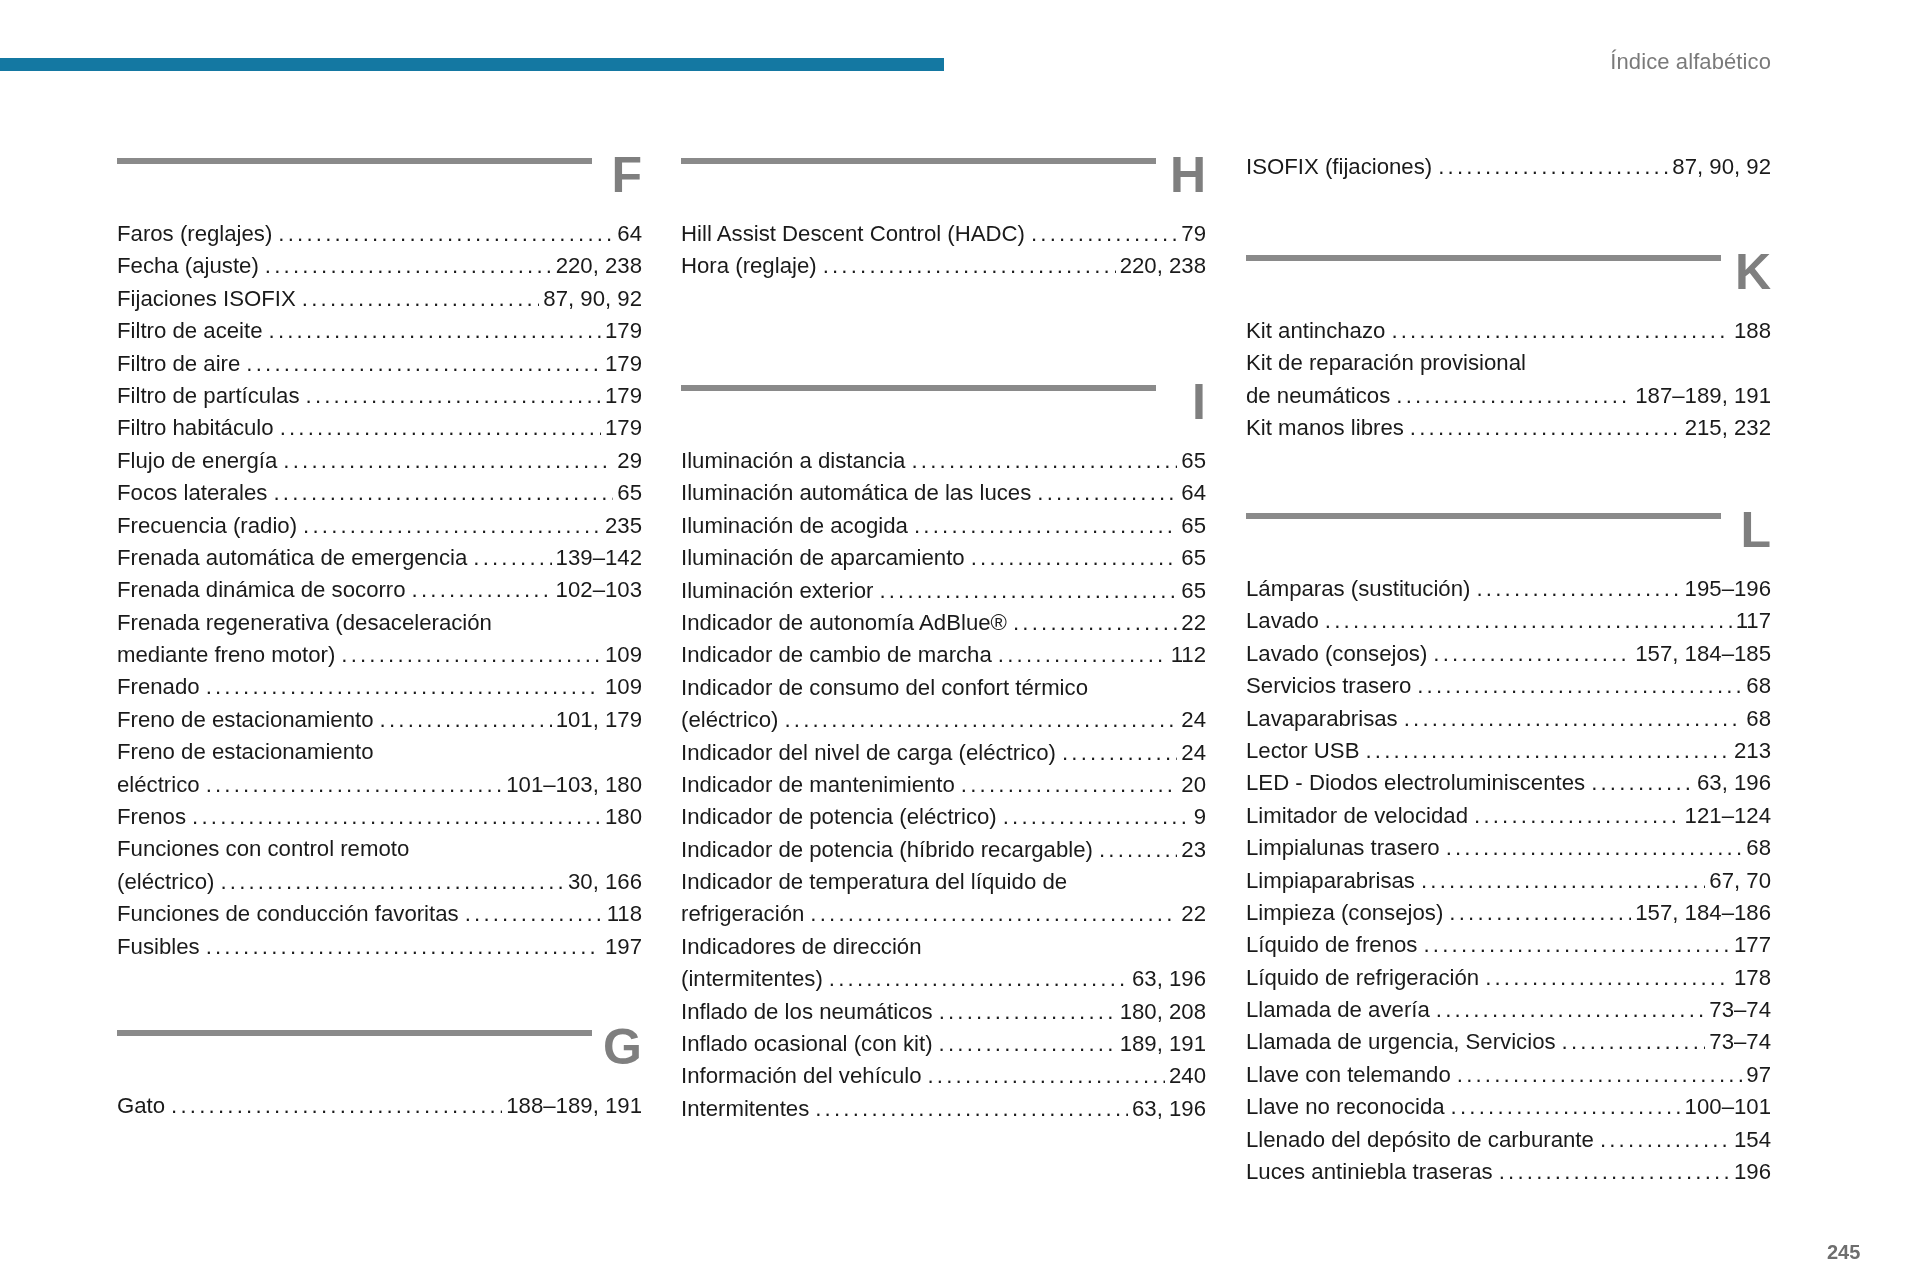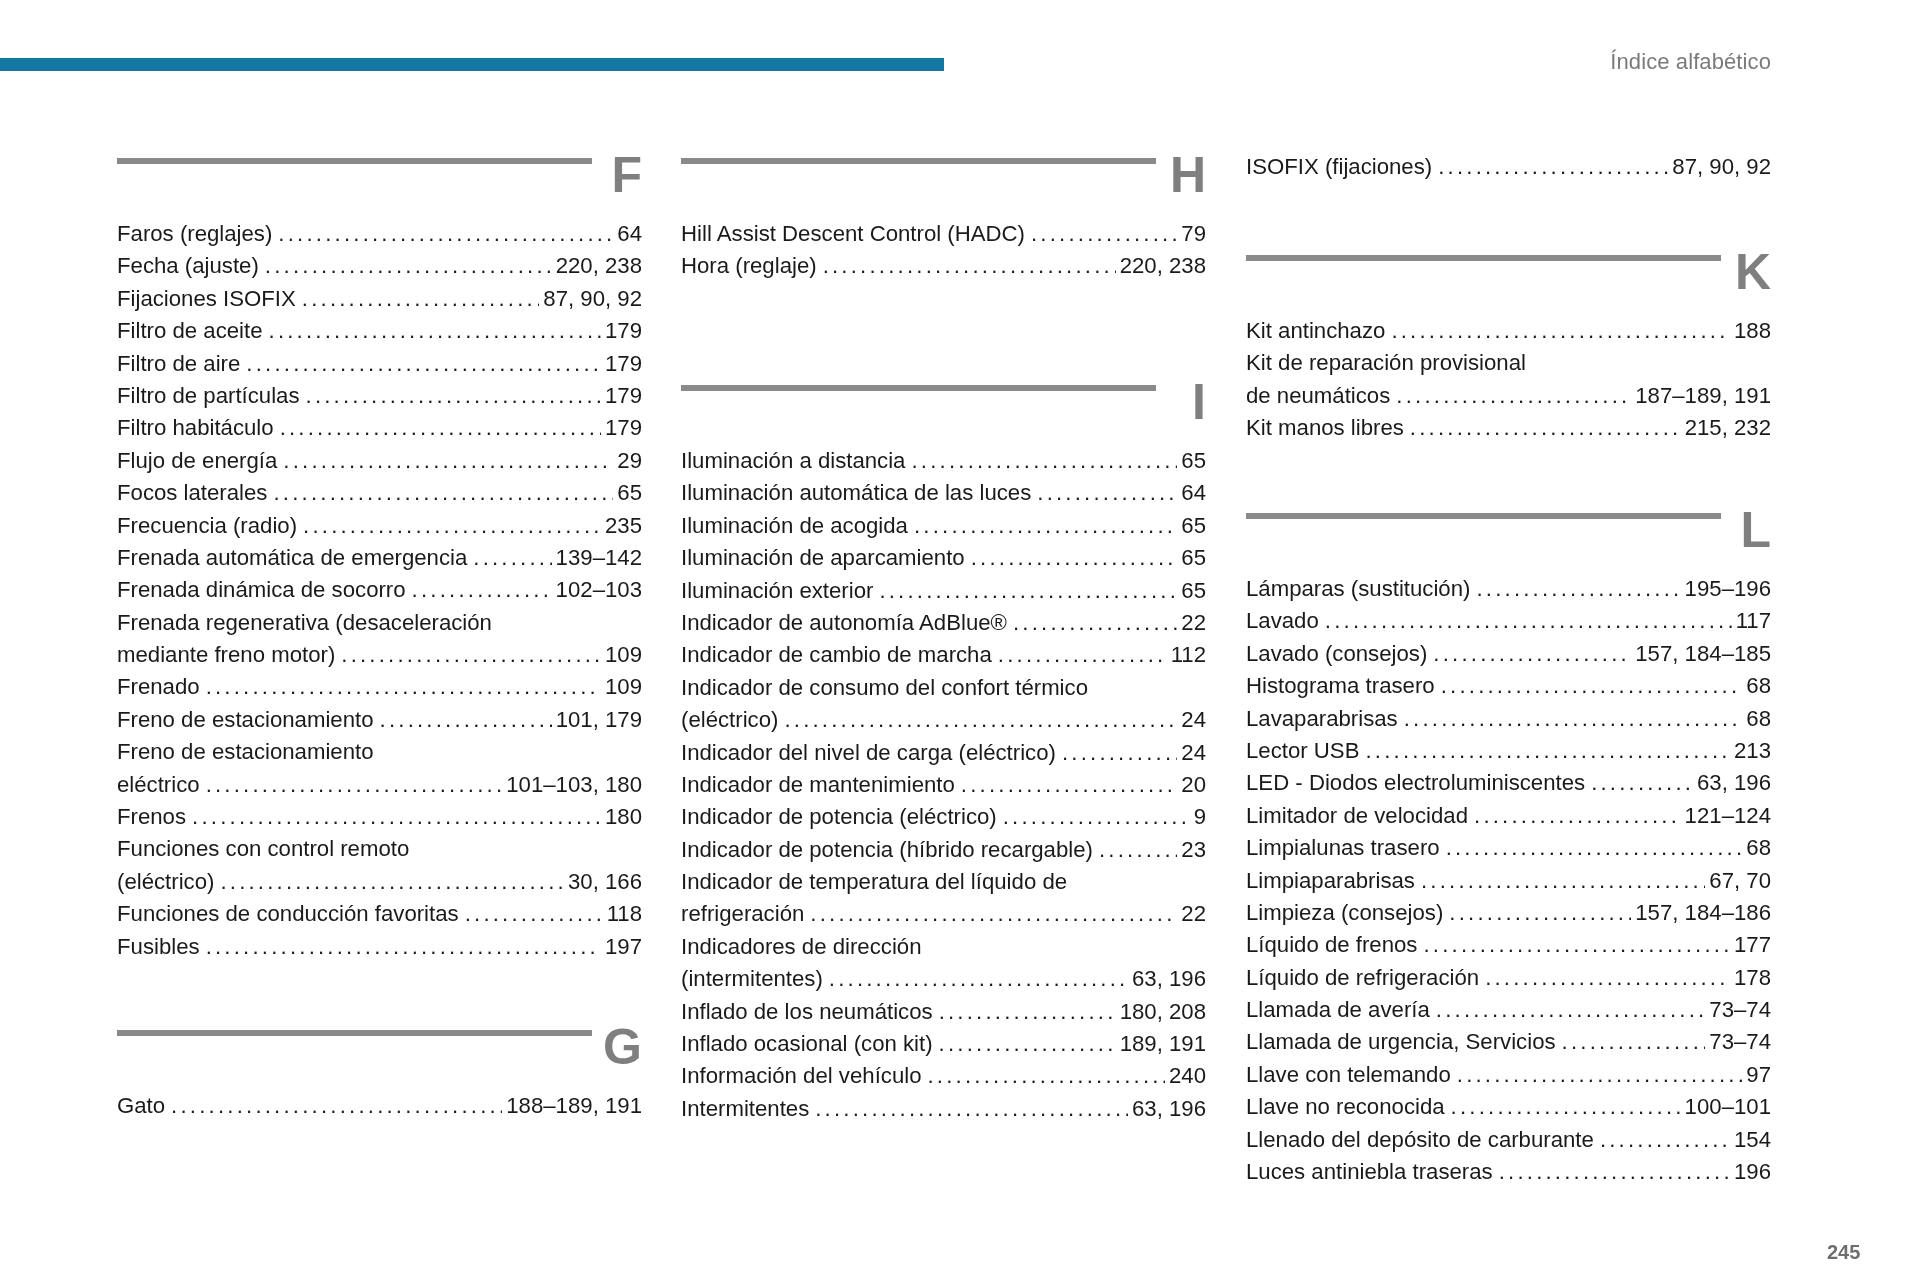--- a/index.html
+++ b/index.html
@@ -341,21 +341,21 @@
           <span class="term">Lavado</span>
           <span class="dots"></span>
           <span class="pages">117</span>
         </li>
         <li class="entry">
           <span class="term">Lavado (consejos)</span>
           <span class="dots"></span>
           <span class="pages">157, 184–185</span>
         </li>
         <li class="entry">
-          <span class="term">Histograma trasero</span>
+          <span class="term">Servicios trasero</span>
           <span class="dots"></span>
           <span class="pages">68</span>
         </li>
         <li class="entry">
           <span class="term">Lavaparabrisas</span>
           <span class="dots"></span>
           <span class="pages">68</span>
         </li>
         <li class="entry">
           <span class="term">Lector USB</span>

